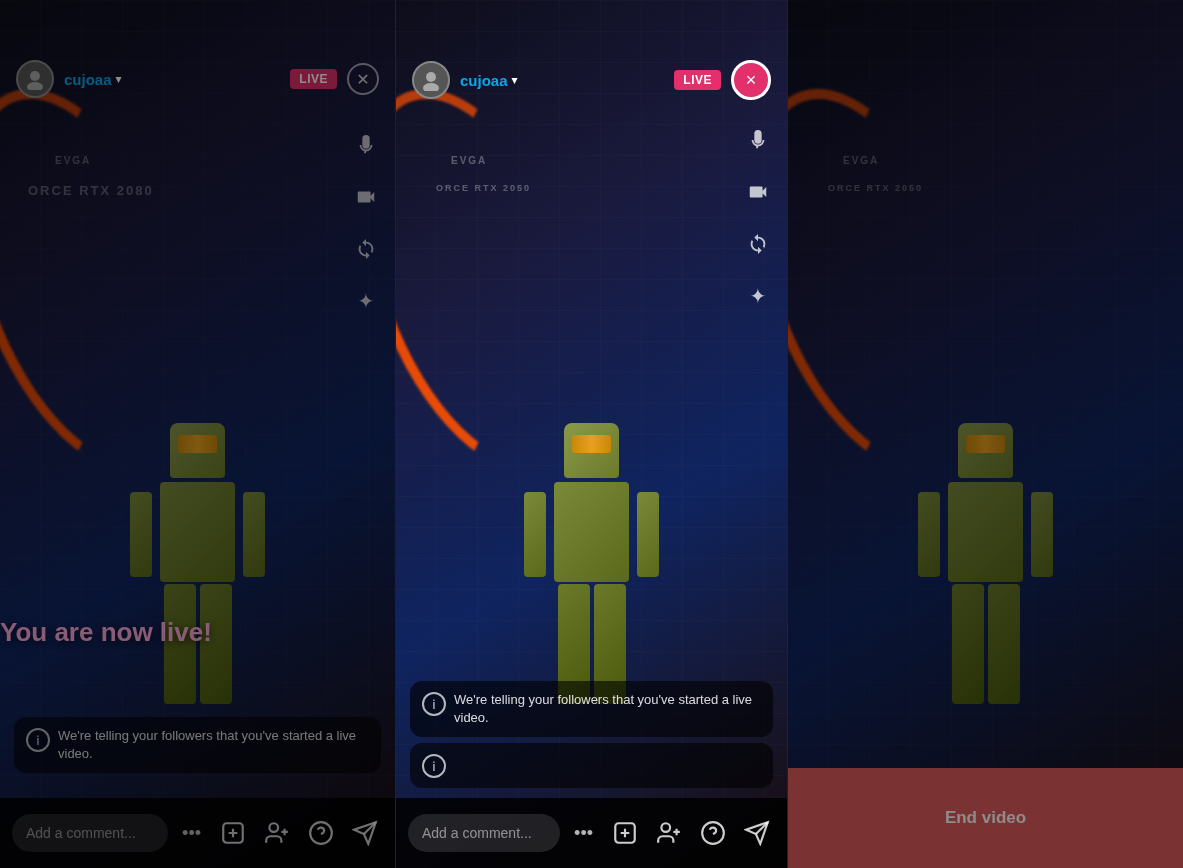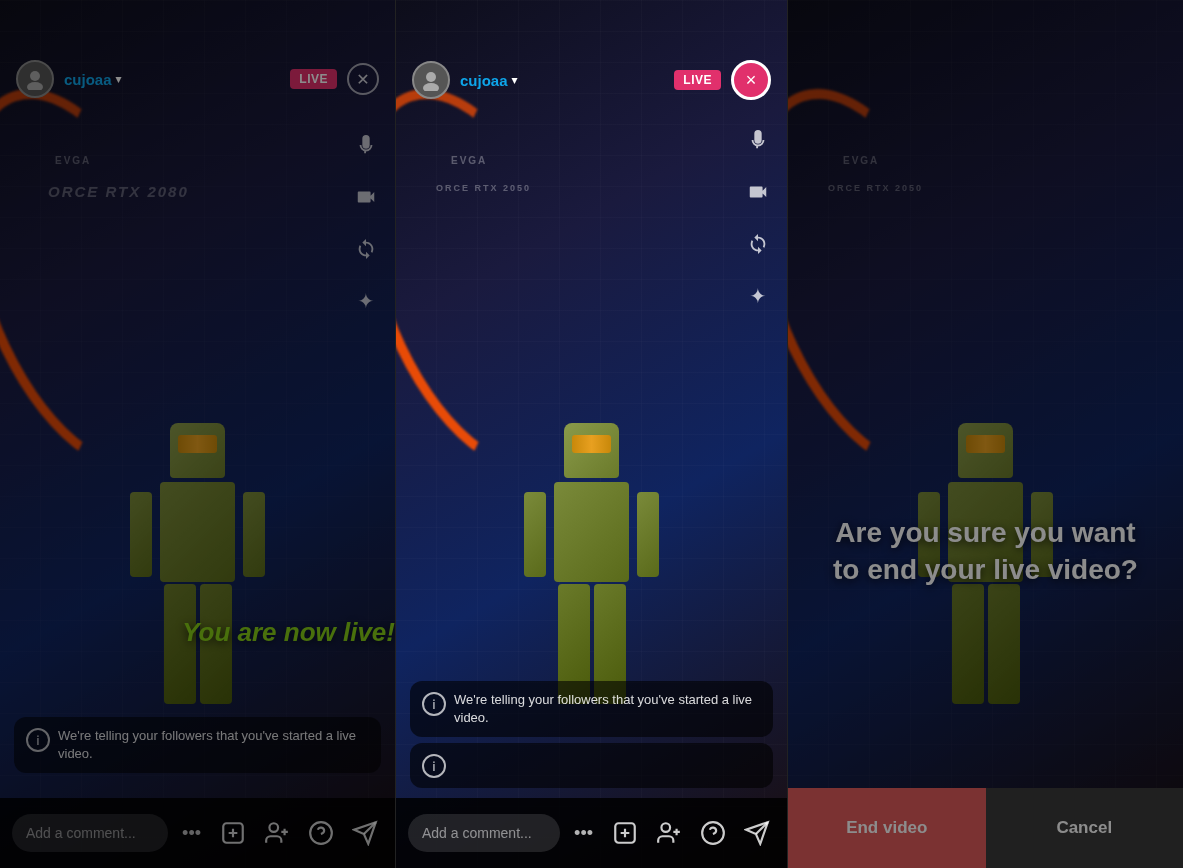--- a/index.html
+++ b/index.html
@@ -120,26 +120,25 @@
       display: flex; align-items: center; justify-content: center;
       color: rgba(255,255,255,0.75);
       font-size: 20px;
     }
 
     
     .now-live-text {
       position: absolute;
       bottom: 220px;
       left: 0; right: 0;
-      text-align: right;
-      color: #84cc16;
+      text-align: left;
+      color: #f9a8d4;
       font-size: 26px;
       font-weight: 600;
       text-shadow: 0 2px 8px rgba(0,0,0,0.7);
-      font-style: italic;
     }
 
     
     .notif-row {
       position: absolute;
       bottom: 95px;
       left: 14px; right: 14px;
       background: rgba(0,0,0,0.55);
       border-radius: 12px;
       padding: 10px 12px;
@@ -345,21 +344,21 @@
       text-align: center;
       line-height: 1.3;
       margin-bottom: 280px;
       padding: 0 40px;
       text-shadow: 0 2px 10px rgba(0,0,0,0.8);
     }
 
     .end-video-buttons {
       position: absolute;
       bottom: 0; left: 0; right: 0;
-      height: 80px;
+      height: 100px;
       display: flex;
       background: #000;
     }
 
     .end-video-btn {
       flex: 1;
       display: flex; align-items: center; justify-content: center;
       font-size: 17px;
       font-weight: 600;
       cursor: pointer;
@@ -480,21 +479,21 @@
 </head>
 <body>
 
 <div class="panel panel-1">
   <div class="panel-bg"></div>
   <div class="pc-bg-detail"></div>
 
   <div class="glow-arc"></div>
 
   <div class="scene-text" style="top: 155px; left: 55px;">EVGA</div>
-  <div class="scene-text" style="top: 183px; left: 48px; font-size:15px;font-style:italic;">ORCE RTX 2080</div>
+  <div class="scene-text" style="top: 183px; left: 28px; font-size:13px;">ORCE RTX 2080</div>
 
   <div class="p1-header">
     <div class="avatar-circle">
       <svg width="22" height="22" viewBox="0 0 22 22" fill="#aaa">
           <circle cx="11" cy="8" r="5"></circle>
           <ellipse cx="11" cy="19" rx="8" ry="5"></ellipse>
         </svg>
     </div>
     <div class="username-row">
       <span class="username-text">cujoaa</span>
@@ -700,19 +699,17 @@
         <div class="figure-arm"></div>
       </div>
     </div>
     <div class="figure-legs">
       <div class="figure-leg"></div>
       <div class="figure-leg"></div>
     </div>
   </div>
 
   <div class="end-video-overlay">
-    <div class="end-video-text">Are you sure you want to end your live video?</div>
     <div class="end-video-buttons">
       <div class="end-video-btn end">End video</div>
-      <div class="end-video-btn cancel">Cancel</div>
     </div>
   </div>
 </div>
 
 </body></html>

